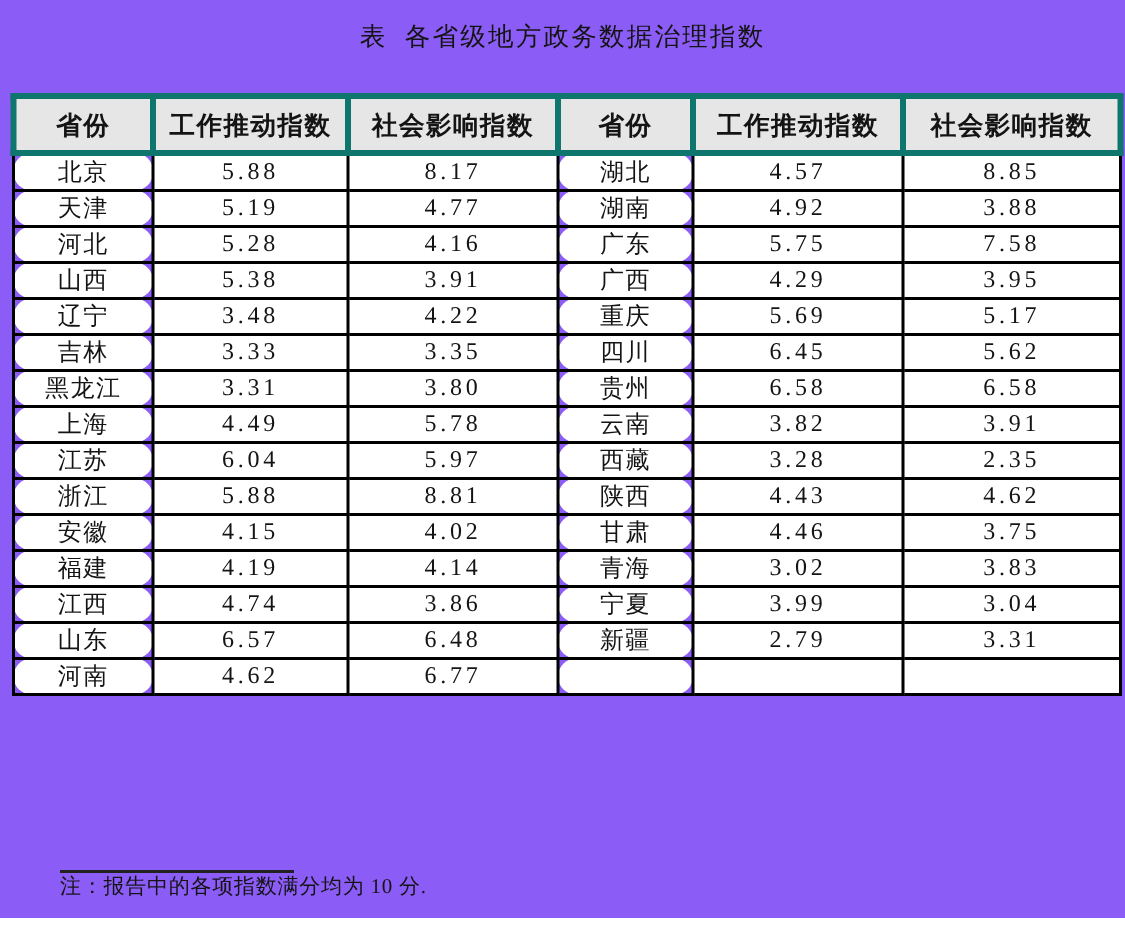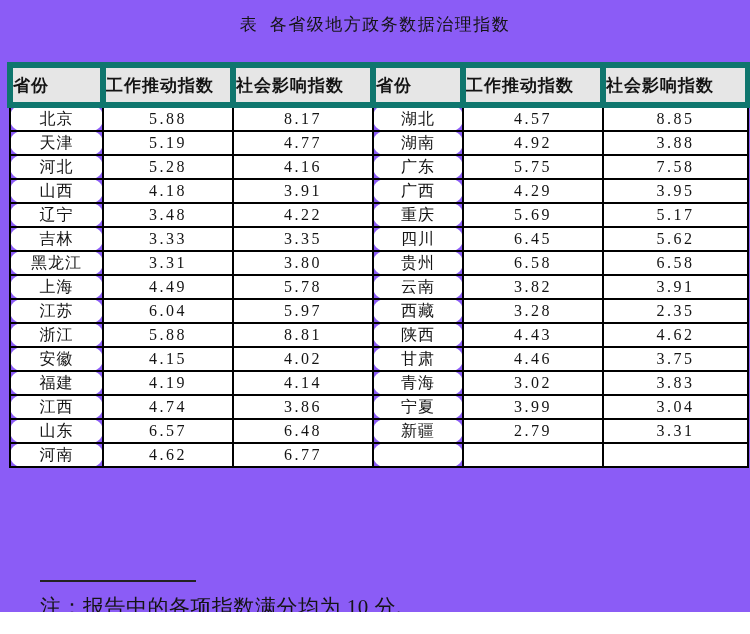--- a/index.html
+++ b/index.html
@@ -24,26 +24,26 @@
     white-space: pre;
   }
   table.gov-table {
     border-collapse: collapse;
     table-layout: fixed;
     width: 738px;
     margin: 26px 0 0 7px;
   }
   table.gov-table th {
     background: #e6e6e6;
-    border: 6px solid #0f766e;
+    border: 4px solid #0f766e;
     height: 34px;
     font-size: 17px;
     font-weight: bold;
     letter-spacing: 1px;
-    text-align: left;
+    text-align: center;
     padding: 0;
   }
   table.gov-table td {
     border: 2px solid #000000;
     height: 22px;
     text-align: center;
     vertical-align: middle;
     font-size: 16px;
     padding: 0;
     background: #ffffff;
@@ -59,22 +59,22 @@
     position: absolute;
     left: 40px;
     top: 580px;
   }
   .footnote-rule {
     width: 156px;
     height: 2px;
     background: #222222;
   }
   .footnote-text {
-    margin-top: 11px;
-    font-size: 21px;
+    margin-top: 0;
+    font-size: 14px;
     letter-spacing: 0.5px;
   }
 </style>
 </head>
 <body>
 
 <div class="page">
 
   <div class="title">表  各省级地方政务数据治理指数</div>
 
@@ -117,21 +117,21 @@
         <tr>
           <td class="prov">河北</td>
           <td class="num">5.28</td>
           <td class="num">4.16</td>
           <td class="prov">广东</td>
           <td class="num">5.75</td>
           <td class="num">7.58</td>
         </tr>
         <tr>
           <td class="prov">山西</td>
-          <td class="num">4.18</td>
+          <td class="num">5.38</td>
           <td class="num">3.91</td>
           <td class="prov">广西</td>
           <td class="num">4.29</td>
           <td class="num">3.95</td>
         </tr>
         <tr>
           <td class="prov">辽宁</td>
           <td class="num">3.48</td>
           <td class="num">4.22</td>
           <td class="prov">重庆</td>

